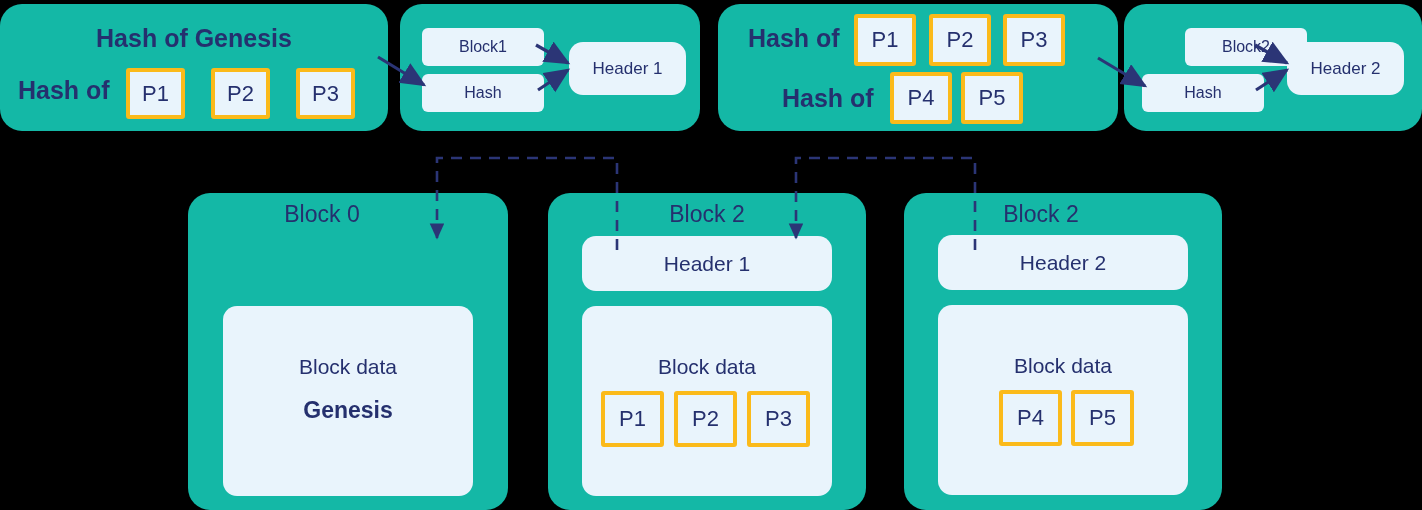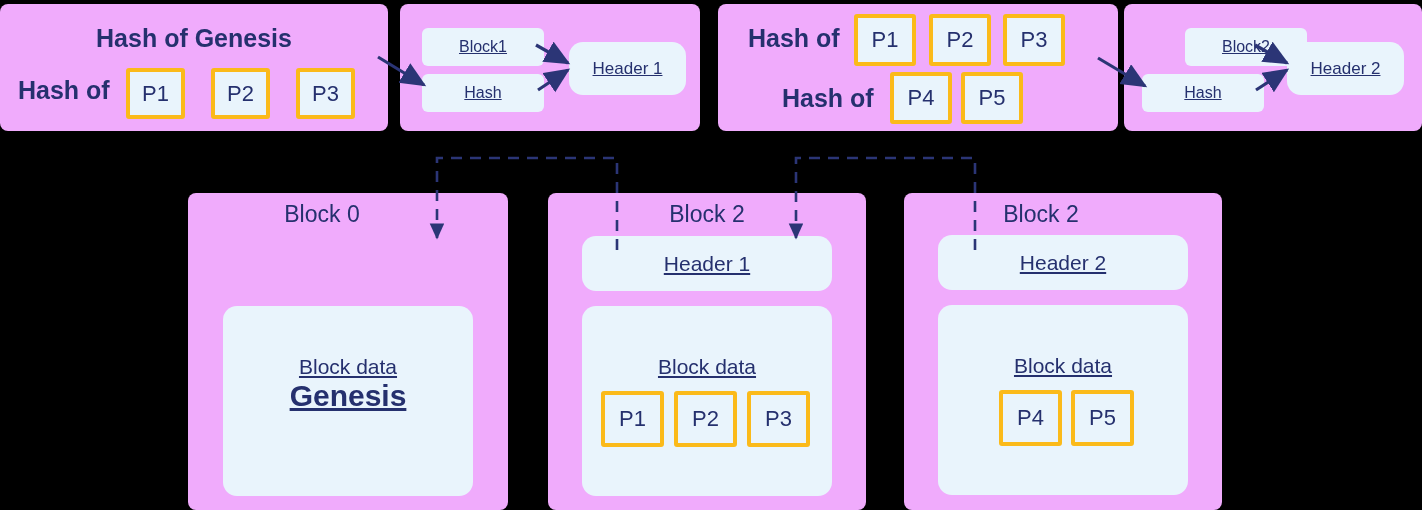--- a/index.html
+++ b/index.html
@@ -14,33 +14,32 @@
     position: relative;
     width: 1422px;
     height: 510px;
     background: #000000;
     overflow: hidden;
   }
 
   
   .panel {
     position: absolute;
-    background: #f0abfc;
-    border-radius: 8px;
+    background: #14b8a6;
+    border-radius: 22px;
     box-sizing: border-box;
   }
   .lightbox {
     position: absolute;
     background: #E9F4FC;
     box-sizing: border-box;
     display: flex;
     align-items: center;
     justify-content: center;
     color: #25306E;
-    text-decoration: underline;
   }
   .lightbox.rounded { border-radius: 14px; }
   .lightbox.soft    { border-radius: 6px; }
   .goldbox {
     position: absolute;
     background: #E9F4FC;
     border: 4px solid #FBBA1A;
     border-radius: 3px;
     box-sizing: border-box;
     display: flex;
@@ -133,21 +132,21 @@
       <span>Header 2</span>
     </div>
   </div>
 
   <div class="panel" style="left:188px; top:193px; width:320px; height:317px;">
     <div class="label" style="left:0; top:8px; width:268px; justify-content:center; font-size:23px;">Block 0</div>
 
 
     <div class="lightbox rounded" style="left:35px; top:113px; width:250px; height:190px; flex-direction:column; justify-content:flex-start;">
       <div class="label" style="position:static; margin-top:49px; font-size:21px;">Block data</div>
-      <div class="label bold" style="position:static; font-size:30px;">Genesis</div>
+      <div class="label bold" style="position:static; margin-top:18px; font-size:23px;">Genesis</div>
     </div>
   </div>
 
   <div class="panel" style="left:548px; top:193px; width:318px; height:317px;">
     <div class="label" style="left:0; top:8px; width:318px; justify-content:center; font-size:23px;">Block 2</div>
 
     <div class="lightbox rounded" style="left:34px; top:43px; width:250px; height:55px; font-size:21px;">
       <span>Header 1</span>
     </div>
 

